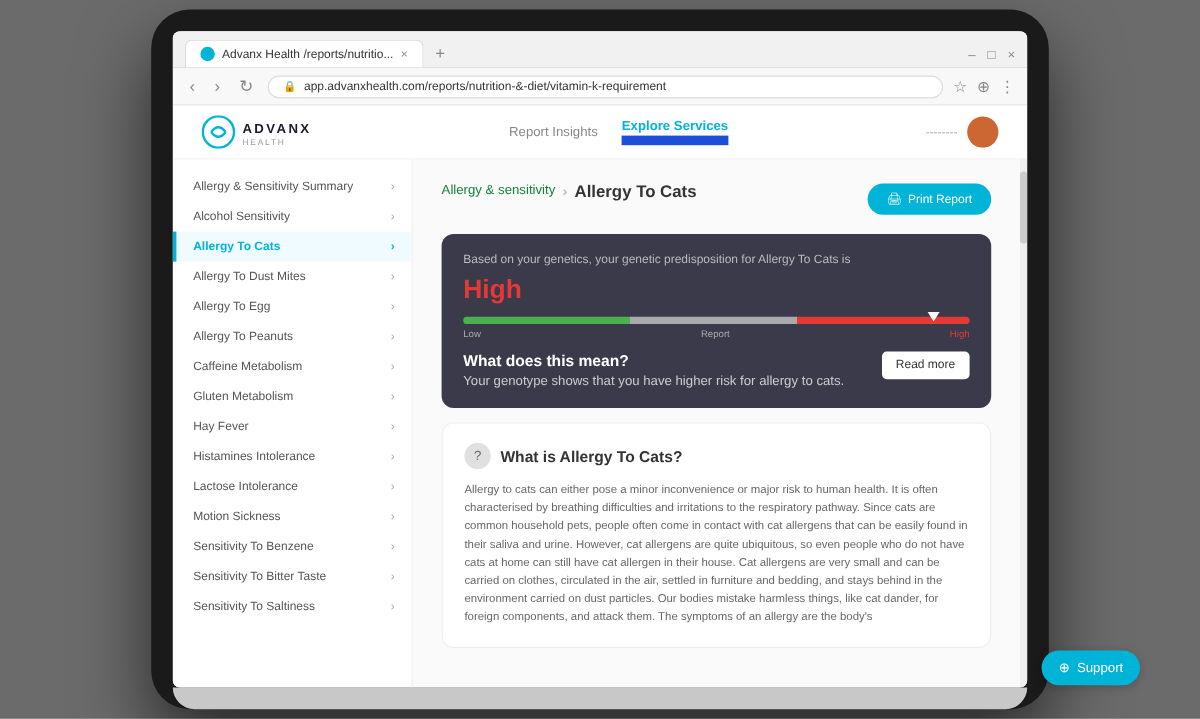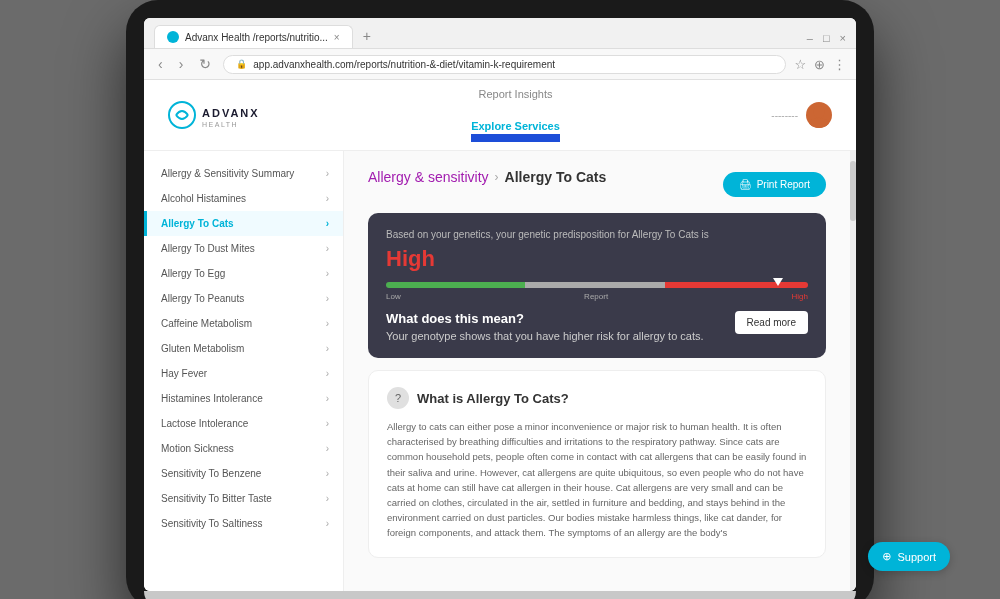--- a/index.html
+++ b/index.html
@@ -133,21 +133,20 @@
     .logo-sub {
       font-size: 7px;
       color: #999;
       letter-spacing: 1.5px;
       display: block;
     }
     .header-nav {
       display: flex;
       align-items: center;
       gap: 20px;
-      flex-direction: column;
     }
     .header-nav a {
       font-size: 11px;
       color: #888;
       text-decoration: none;
     }
     .header-user {
       display: flex;
       align-items: center;
       gap: 8px;
@@ -205,22 +204,22 @@
       padding: 18px 24px;
       background: #fafafa;
     }
     .breadcrumb {
       display: flex;
       align-items: center;
       gap: 6px;
       margin-bottom: 14px;
     }
     .breadcrumb-item {
-      font-size: 14px;
-      color: #a21caf;
+      font-size: 11px;
+      color: #15803d;
     }
     .breadcrumb-sep { color: #aaa; font-size: 12px; }
     .breadcrumb-current {
       font-size: 14px;
       color: #333;
       font-weight: 600;
     }
     .page-header {
       display: flex;
       align-items: center;
@@ -443,21 +442,21 @@
     </div>
 
     <div class="app-body">
 
       <div class="sidebar">
         <div class="sidebar-item">
           <span>Allergy &amp; Sensitivity Summary</span>
           <span class="chevron">›</span>
         </div>
         <div class="sidebar-item">
-          <span>Alcohol Histamines</span>
+          <span>Alcohol Sensitivity</span>
           <span class="chevron">›</span>
         </div>
         <div class="sidebar-item active">
           <span>Allergy To Cats</span>
           <span class="chevron">›</span>
         </div>
         <div class="sidebar-item">
           <span>Allergy To Dust Mites</span>
           <span class="chevron">›</span>
         </div>

